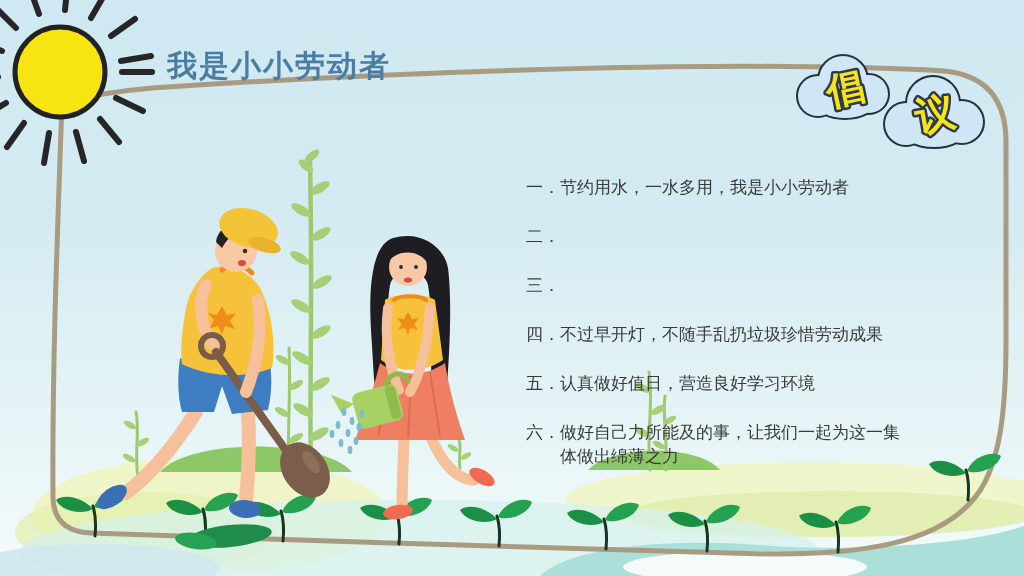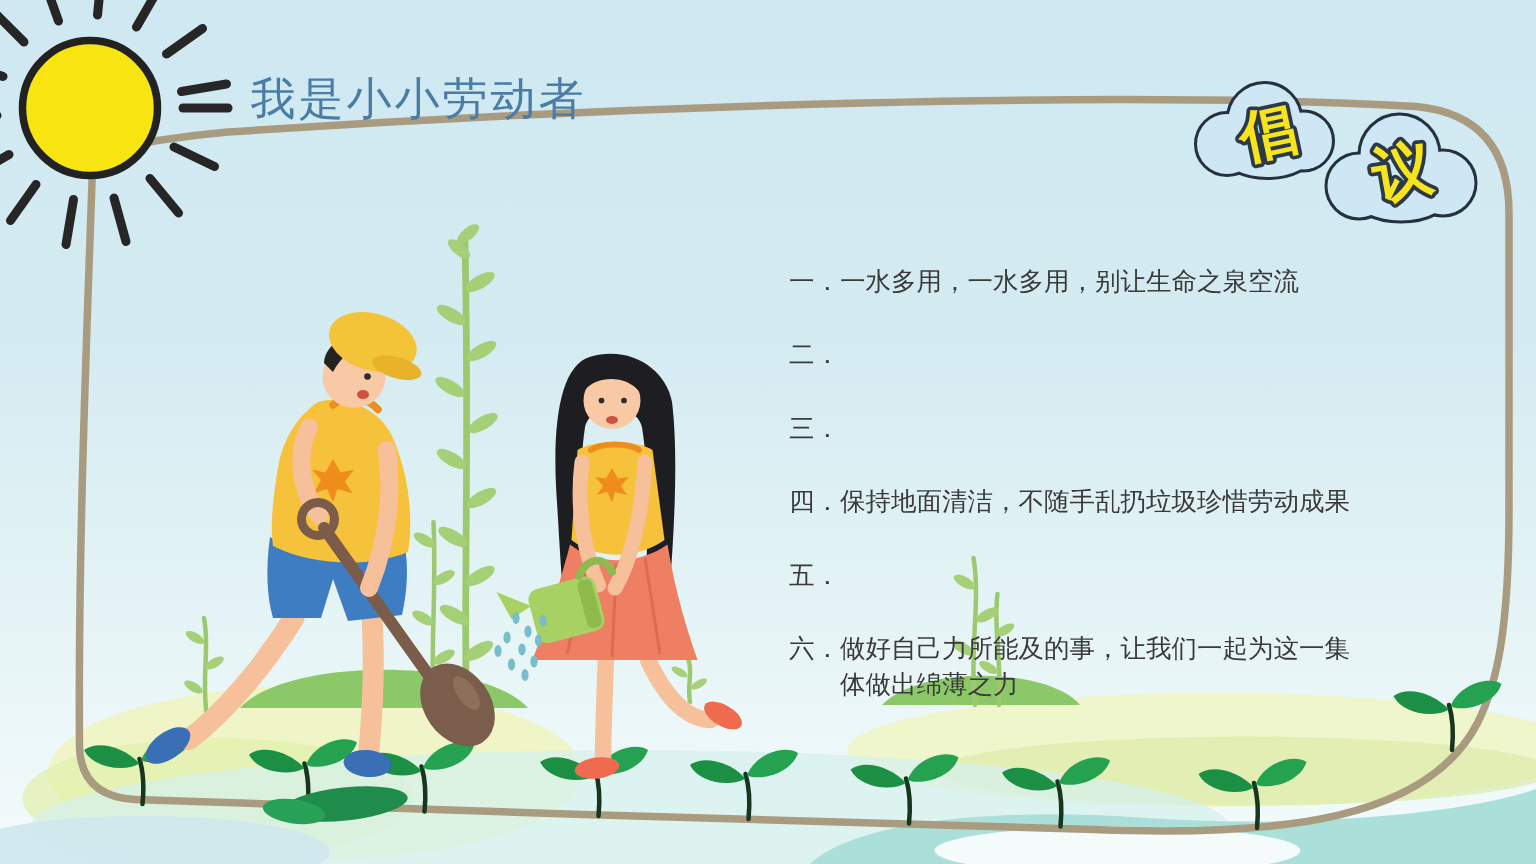--- a/index.html
+++ b/index.html
@@ -6,21 +6,21 @@
   body {
     width:1024px; height:576px; overflow:hidden; position:relative;
     background: linear-gradient(180deg,#cfe8f1 0%,#d5ebf2 40%,#e3f3f5 68%,#f4fbfc 100%);
     font-family:"Liberation Sans", sans-serif;
   }
   .stage { position:absolute; inset:0; width:1024px; height:576px; }
   svg.scene { position:absolute; left:0; top:0; display:block; }
   .slide-title {
     position:absolute; left:167px; top:26px;
     font-family:"Liberation Serif","DejaVu Serif",serif;
-    font-size:30px; font-weight:400; color:#4a7da6; letter-spacing:2px;
+    font-size:30px; font-weight:700; color:#4a7da6; letter-spacing:2px;
     white-space:nowrap;
   }
   .proposal-list { position:absolute; left:526px; top:176px; width:440px; }
   .proposal-item {
     display:flex; align-items:flex-start;
     font-size:17px; color:#3a3a3a; line-height:24px; margin-bottom:25px;
   }
   .proposal-item .num { flex:0 0 auto; white-space:nowrap; }
   .proposal-item .txt { max-width:349px; }
   .badge-svg {
@@ -249,34 +249,35 @@
       </g>
       <text class="badge-svg" x="935" y="128" font-size="40" text-anchor="middle" transform="rotate(-10 935 114)">议</text>
     </g>
   </svg>
 
   <h1 class="slide-title">我是小小劳动者</h1>
 
   <div class="proposal-list">
     <div class="proposal-item">
       <span class="num">一．</span>
-      <span class="txt">一水多用，一水多用，别让生命之泉空流</span>
+      <span class="txt">节约用水，一水多用，我是小小劳动者</span>
     </div>
     <div class="proposal-item">
       <span class="num">二．</span>
     </div>
     <div class="proposal-item">
       <span class="num">三．</span>
     </div>
     <div class="proposal-item">
       <span class="num">四．</span>
-      <span class="txt">保持地面清洁，不随手乱扔垃圾珍惜劳动成果</span>
+      <span class="txt">不过早开灯，不随手乱扔垃圾珍惜劳动成果</span>
     </div>
     <div class="proposal-item">
       <span class="num">五．</span>
+      <span class="txt">认真做好值日，营造良好学习环境</span>
     </div>
     <div class="proposal-item">
       <span class="num">六．</span>
       <span class="txt">做好自己力所能及的事，让我们一起为这一集体做出绵薄之力</span>
     </div>
   </div>
 
 </div>
 
 </body></html>

